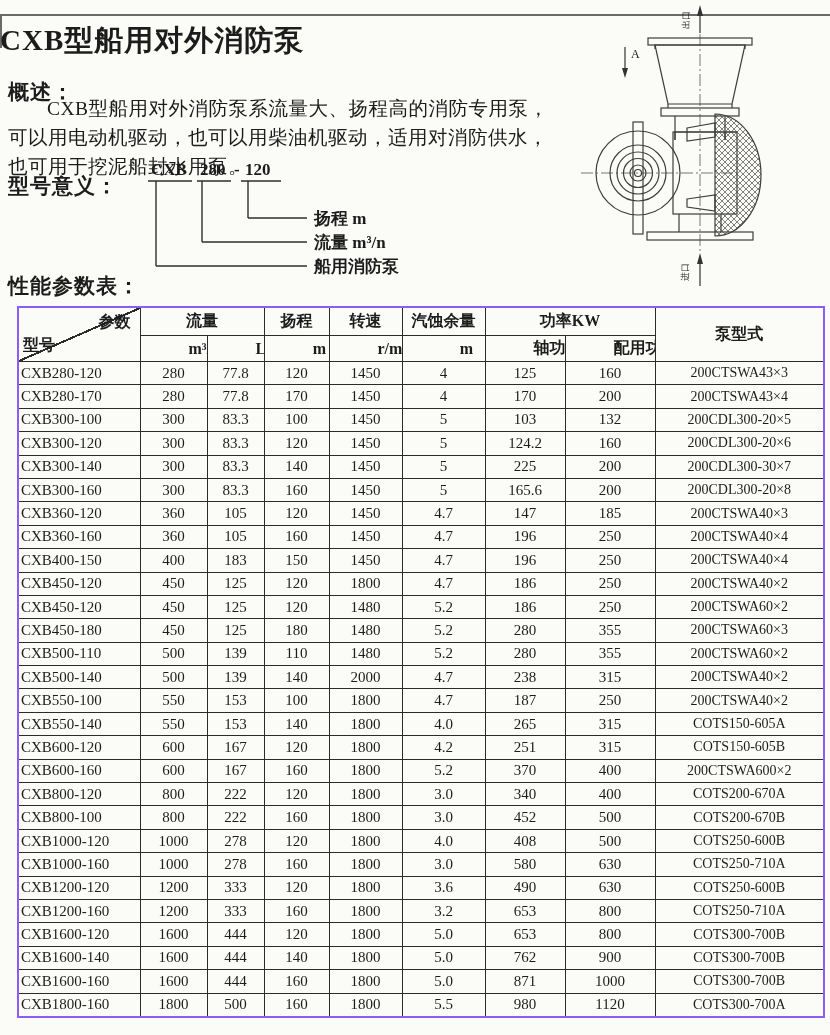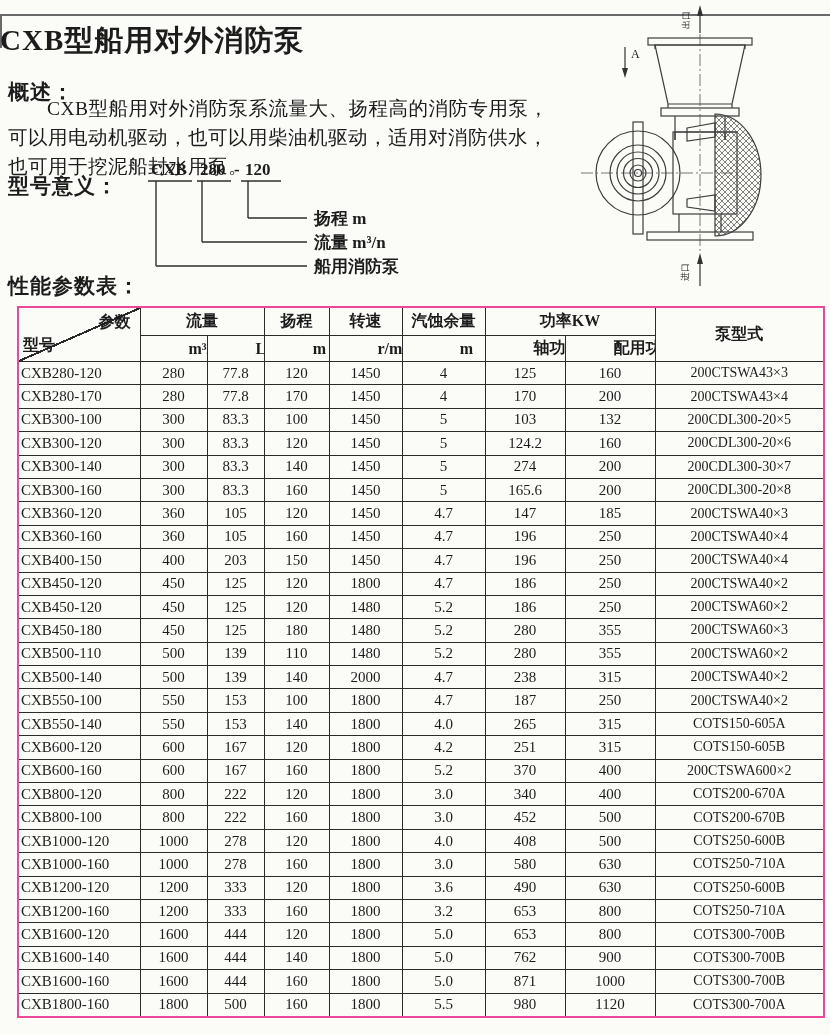--- a/index.html
+++ b/index.html
@@ -33,21 +33,21 @@
 
   .param-table{
     position:absolute;left:17px;top:306px;width:806px;
     border-collapse:collapse;table-layout:fixed;z-index:1;
     font-family:"Liberation Serif","DejaVu Serif",serif;
   }
   .param-table th,.param-table td{
     border:1.5px solid #2b2b2b;padding:0 2px;text-align:center;
     overflow:hidden;white-space:nowrap;
   }
-  .param-table{border:2px solid #ec4899;}
+  .param-table{border:2px solid #8b5cf6;}
   .param-table thead th{font-size:16px;font-weight:700;}
   .param-table thead tr.hr1 th{height:27px;}
   .param-table thead tr.hr2 th{height:25px;padding-left:48px;}
   .param-table tbody td{height:22.4px;font-size:15px;}
   .param-table tbody td.model{text-align:left;font-size:15px;}
   .param-table tbody td.ptype{font-size:14px;}
   th.corner{
     position:relative;padding:0;
     background:linear-gradient(to bottom right,
       transparent calc(50% - 1px), #2b2b2b calc(50% - 1px),
@@ -233,21 +233,21 @@
         <td>160</td>
         <td class="ptype">200CDL300-20×6</td>
       </tr>
       <tr>
         <td class="model">CXB300-140</td>
         <td>300</td>
         <td>83.3</td>
         <td>140</td>
         <td>1450</td>
         <td>5</td>
-        <td>274</td>
+        <td>225</td>
         <td>200</td>
         <td class="ptype">200CDL300-30×7</td>
       </tr>
       <tr>
         <td class="model">CXB300-160</td>
         <td>300</td>
         <td>83.3</td>
         <td>160</td>
         <td>1450</td>
         <td>5</td>
@@ -273,21 +273,21 @@
         <td>160</td>
         <td>1450</td>
         <td>4.7</td>
         <td>196</td>
         <td>250</td>
         <td class="ptype">200CTSWA40×4</td>
       </tr>
       <tr>
         <td class="model">CXB400-150</td>
         <td>400</td>
-        <td>203</td>
+        <td>183</td>
         <td>150</td>
         <td>1450</td>
         <td>4.7</td>
         <td>196</td>
         <td>250</td>
         <td class="ptype">200CTSWA40×4</td>
       </tr>
       <tr>
         <td class="model">CXB450-120</td>
         <td>450</td>

